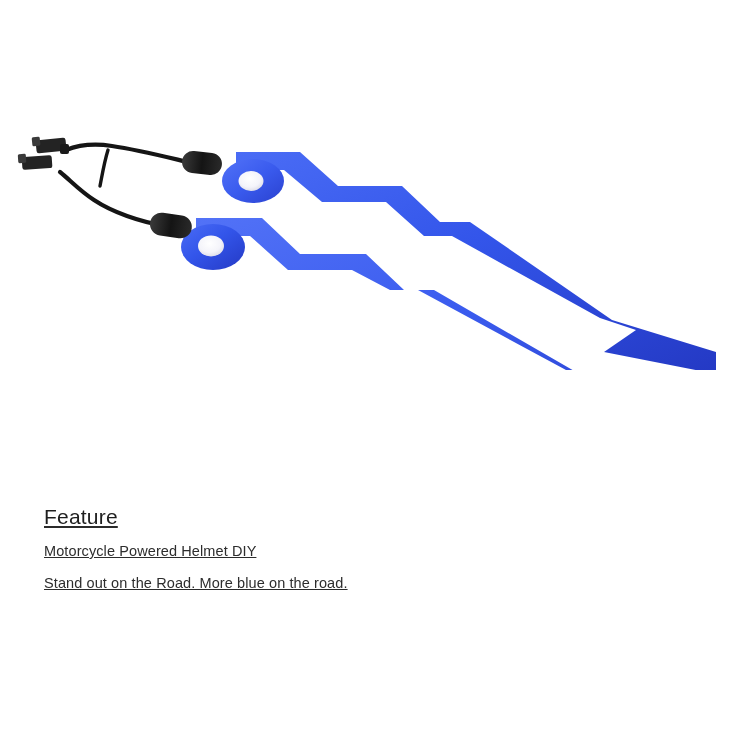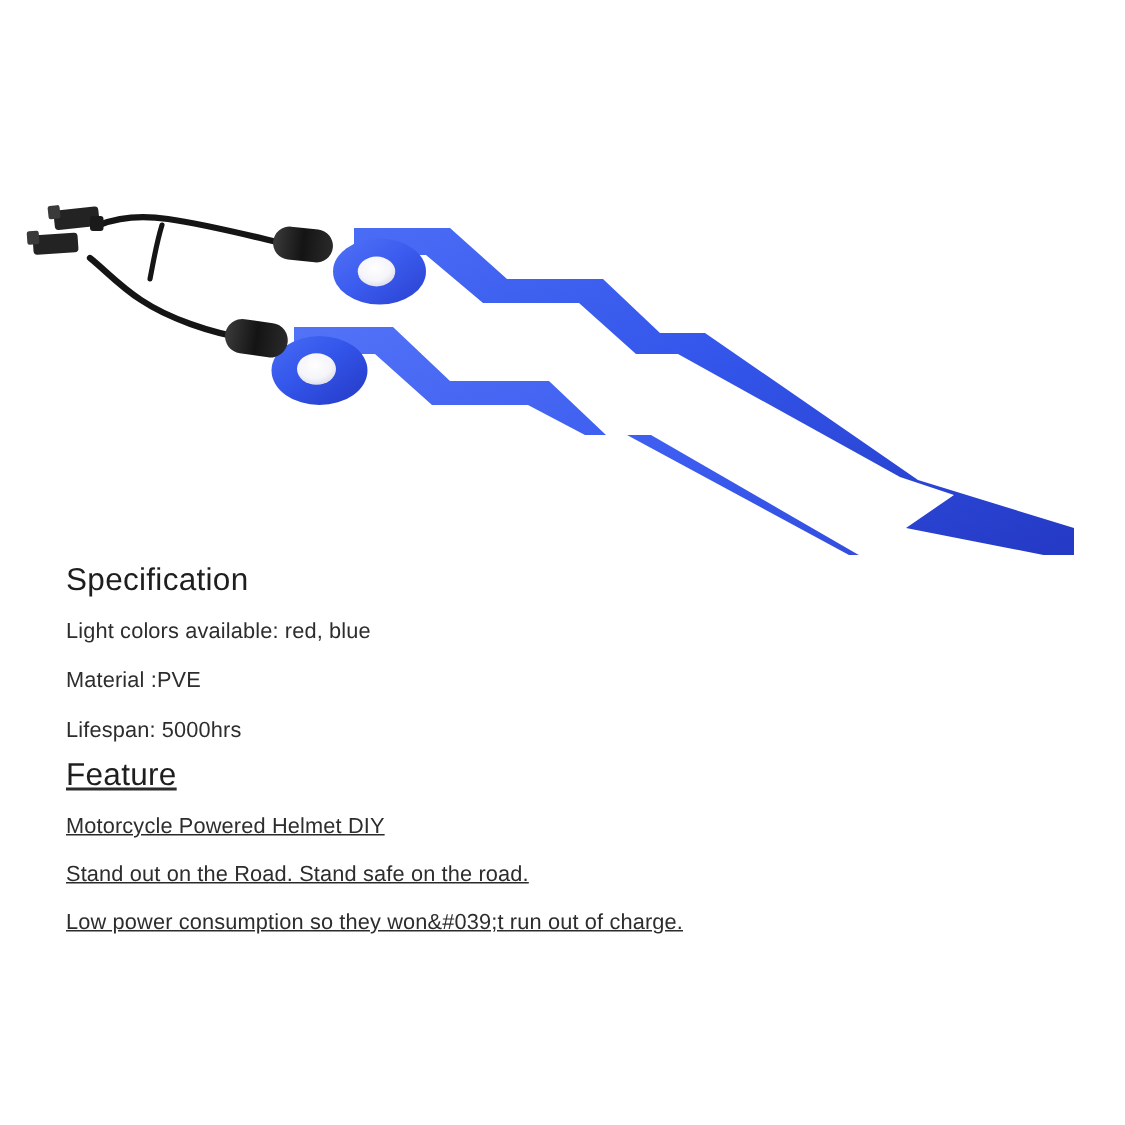--- a/index.html
+++ b/index.html
@@ -126,31 +126,22 @@
       <g>
         <rect x="36" y="139" width="30" height="13" rx="2.5" fill="#232323" transform="rotate(-6 51 145)"></rect>
         <rect x="32" y="137" width="8" height="9" rx="1.5" fill="#3a3a3a" transform="rotate(-6 36 141)"></rect>
         <rect x="22" y="156" width="30" height="13" rx="2.5" fill="#232323" transform="rotate(-4 37 162)"></rect>
         <rect x="18" y="154" width="8" height="9" rx="1.5" fill="#3a3a3a" transform="rotate(-4 22 158)"></rect>
         <rect x="60" y="144" width="9" height="10" rx="2" fill="#1a1a1a"></rect>
       </g>
     </svg>
   </div>
 
-  <section class="text-block block-spec">
-    <h2 class="section-heading">Specification</h2>
-    <ul class="spec-list">
-      <li>Light colors available: red, blue</li>
-      <li>Material :PVE</li>
-      <li>Lifespan: 5000hrs</li>
-    </ul>
-  </section>
 
   <section class="text-block block-feature">
     <h2 class="section-heading">Feature</h2>
     <ul class="feature-list">
       <li>Motorcycle Powered Helmet DIY</li>
-      <li>Stand out on the Road. Stand safe on the road.</li>
-      <li>Low power consumption so they won&amp;#039;t run out of charge.</li>
+      <li>Stand out on the Road. More blue on the road.</li>
     </ul>
   </section>
 
 </div>
 
 </body></html>

